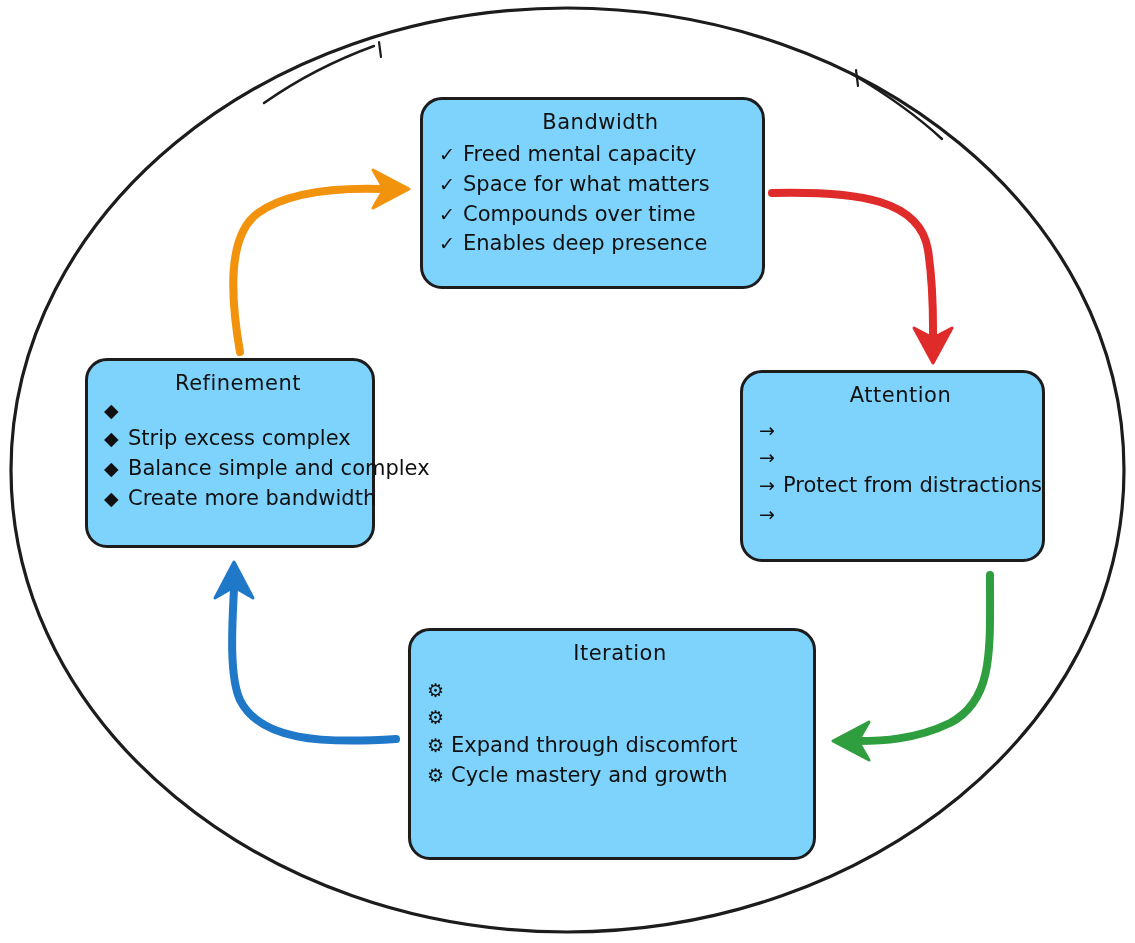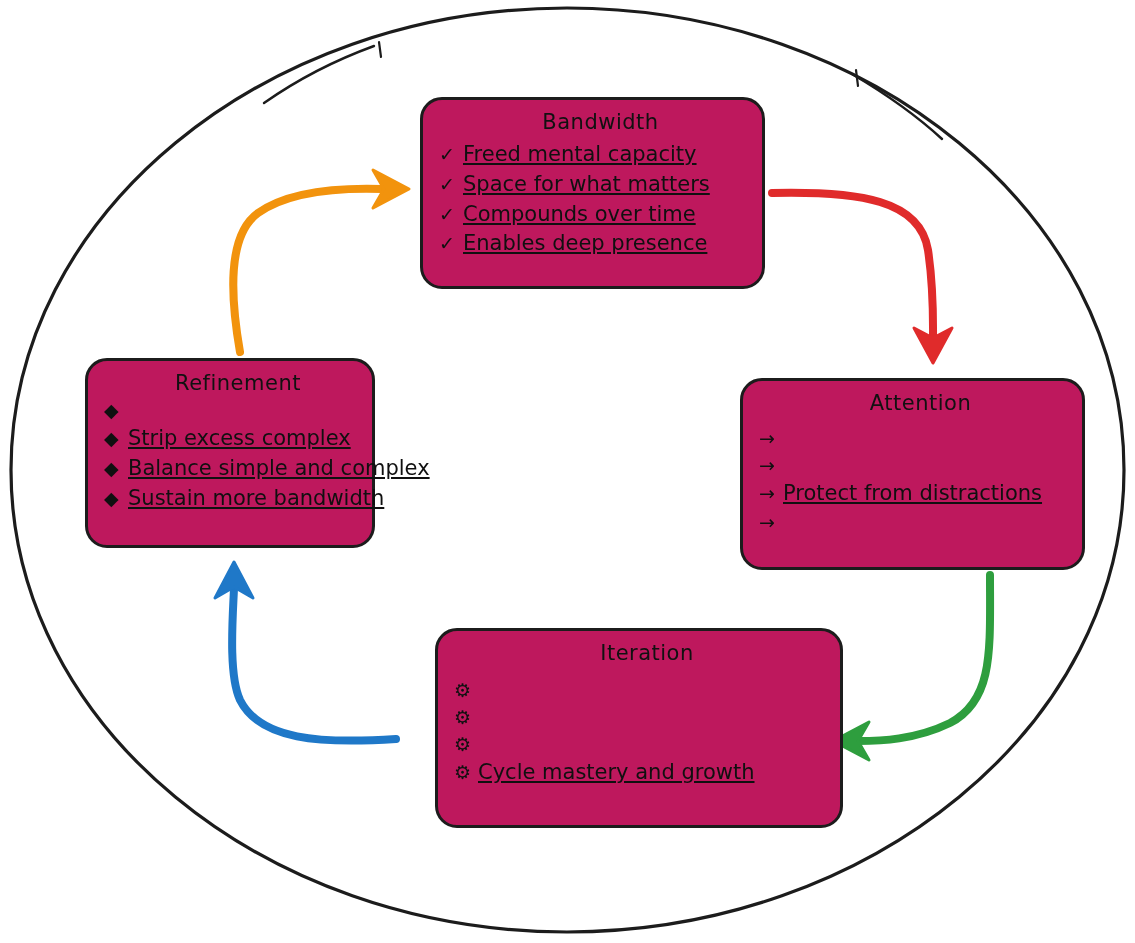--- a/index.html
+++ b/index.html
@@ -22,21 +22,21 @@
     position: absolute;
     left: 0;
     top: 0;
     width: 1135px;
     height: 943px;
   }
 
   .node {
     position: absolute;
     box-sizing: border-box;
-    background: #be185d;
+    background: #7dd3fc;
     border: 3px solid #1c1c1c;
     border-radius: 22px;
     z-index: 3;
     padding: 10px 0 12px 16px;
   }
   .node-title {
     text-align: center;
     font-size: 21px;
     color: #111111;
     font-family: "DejaVu Sans", sans-serif;
@@ -58,35 +58,34 @@
   .node-bullet {
     display: inline-block;
     width: 24px;
     flex: 0 0 24px;
     text-align: left;
     font-size: 19px;
     color: #101010;
   }
   .node-text {
     display: inline-block;
-    text-decoration: underline;
   }
 
   
   #node-bandwidth {
     left: 420px;  top: 97px;
     width: 345px; height: 192px;
   }
   #node-attention {
-    left: 740px;  top: 378px;
-    width: 345px; height: 192px;
+    left: 740px;  top: 370px;
+    width: 305px; height: 192px;
   }
   #node-iteration {
     left: 408px;  top: 628px;
-    width: 408px; height: 200px; margin-left: 27px;
+    width: 408px; height: 232px;
   }
   #node-refinement {
     left: 85px;   top: 358px;
     width: 290px; height: 190px;
   }
 
   #node-bandwidth .node-item,
   #node-attention .node-item,
   #node-iteration .node-item,
   #node-refinement .node-item { font-size: 21px; }
@@ -182,20 +181,21 @@
     <div class="node-title">Iteration</div>
     <div class="node-list">
       <div class="node-item">
         <span class="node-bullet">⚙</span>
       </div>
       <div class="node-item">
         <span class="node-bullet">⚙</span>
       </div>
       <div class="node-item">
         <span class="node-bullet">⚙</span>
+        <span class="node-text">Expand through discomfort</span>
       </div>
       <div class="node-item">
         <span class="node-bullet">⚙</span>
         <span class="node-text">Cycle mastery and growth</span>
       </div>
     </div>
   </div>
 
   <div class="node" id="node-refinement">
     <div class="node-title">Refinement</div>
@@ -206,18 +206,18 @@
       <div class="node-item">
         <span class="node-bullet">◆</span>
         <span class="node-text">Strip excess complex</span>
       </div>
       <div class="node-item">
         <span class="node-bullet">◆</span>
         <span class="node-text">Balance simple and complex</span>
       </div>
       <div class="node-item">
         <span class="node-bullet">◆</span>
-        <span class="node-text">Sustain more bandwidth</span>
+        <span class="node-text">Create more bandwidth</span>
       </div>
     </div>
   </div>
 
 </div>
 
 </body></html>

